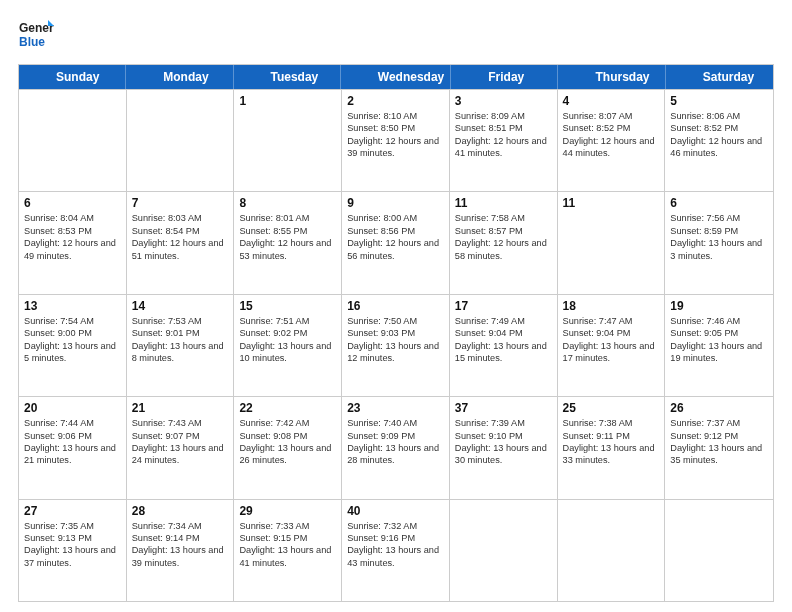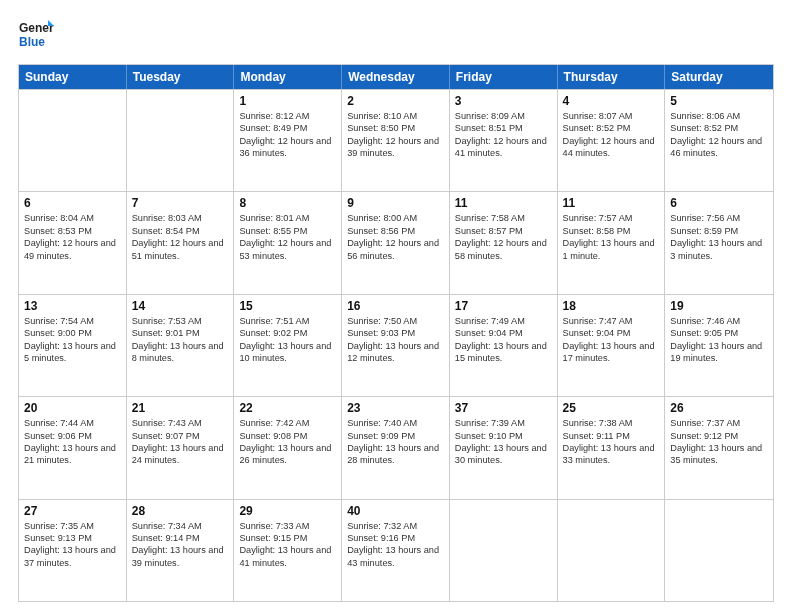--- a/index.html
+++ b/index.html
@@ -51,20 +51,21 @@
       grid-template-columns: repeat(7, 1fr);
       background: #1565c0;
     }
     .cal-header-cell {
       color: #fff;
       font-size: 12px;
       font-weight: bold;
       padding: 5px 6px;
       text-align: left;
       border-right: 1px solid rgba(255,255,255,0.3);
+      margin-left: 31px;
     }
     .cal-header-cell:last-child { border-right: none; }
     .cal-body {
       flex: 1;
       display: flex;
       flex-direction: column;
     }
     .cal-week {
       display: grid;
       grid-template-columns: repeat(7, 1fr);
@@ -109,34 +110,33 @@
 </div>
     <div class="title-block">
       <h1></h1>
       <p></p>
     </div>
   </div>
 
   <div class="calendar">
     <div class="cal-header-row">
     <div class="cal-header-cell">Sunday</div>
+        <div class="cal-header-cell">Monday</div>
         <div class="cal-header-cell">Tuesday</div>
-        <div class="cal-header-cell">Monday</div>
         <div class="cal-header-cell">Wednesday</div>
         <div class="cal-header-cell">Friday</div>
         <div class="cal-header-cell">Thursday</div>
         <div class="cal-header-cell">Saturday</div>
       </div>
     <div class="cal-body">
     <div class="cal-week">
           <div class="cal-cell empty"></div>
           <div class="cal-cell empty"></div>
           <div class="cal-cell">
             <span class="day-num">1</span>
-            <div class="day-info">Sunrise: 8:12 AM<br>Sunset: 8:49 PM<br>Daylight: 12 hours and 36 minutes.</div>
           </div>
           <div class="cal-cell">
             <span class="day-num">2</span>
             <div class="day-info">Sunrise: 8:10 AM<br>Sunset: 8:50 PM<br>Daylight: 12 hours and 39 minutes.</div>
           </div>
           <div class="cal-cell">
             <span class="day-num">3</span>
             <div class="day-info">Sunrise: 8:09 AM<br>Sunset: 8:51 PM<br>Daylight: 12 hours and 41 minutes.</div>
           </div>
           <div class="cal-cell">
@@ -164,21 +164,20 @@
           <div class="cal-cell">
             <span class="day-num">9</span>
             <div class="day-info">Sunrise: 8:00 AM<br>Sunset: 8:56 PM<br>Daylight: 12 hours and 56 minutes.</div>
           </div>
           <div class="cal-cell">
             <span class="day-num">11</span>
             <div class="day-info">Sunrise: 7:58 AM<br>Sunset: 8:57 PM<br>Daylight: 12 hours and 58 minutes.</div>
           </div>
           <div class="cal-cell">
             <span class="day-num">11</span>
-            <div class="day-info">Sunrise: 7:57 AM<br>Sunset: 8:58 PM<br>Daylight: 13 hours and 1 minute.</div>
           </div>
           <div class="cal-cell">
             <span class="day-num">6</span>
             <div class="day-info">Sunrise: 7:56 AM<br>Sunset: 8:59 PM<br>Daylight: 13 hours and 3 minutes.</div>
           </div>
         </div>
         <div class="cal-week">
           <div class="cal-cell">
             <span class="day-num">13</span>
             <div class="day-info">Sunrise: 7:54 AM<br>Sunset: 9:00 PM<br>Daylight: 13 hours and 5 minutes.</div>

